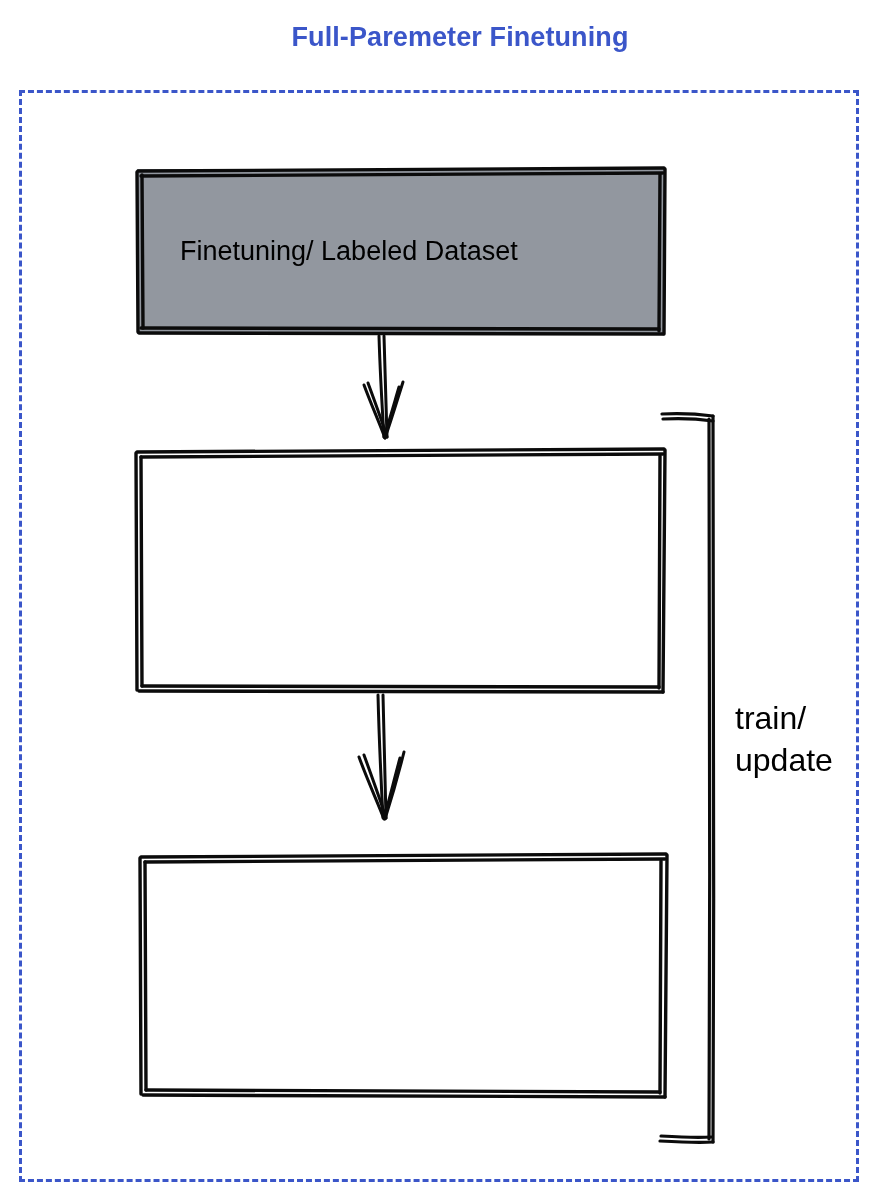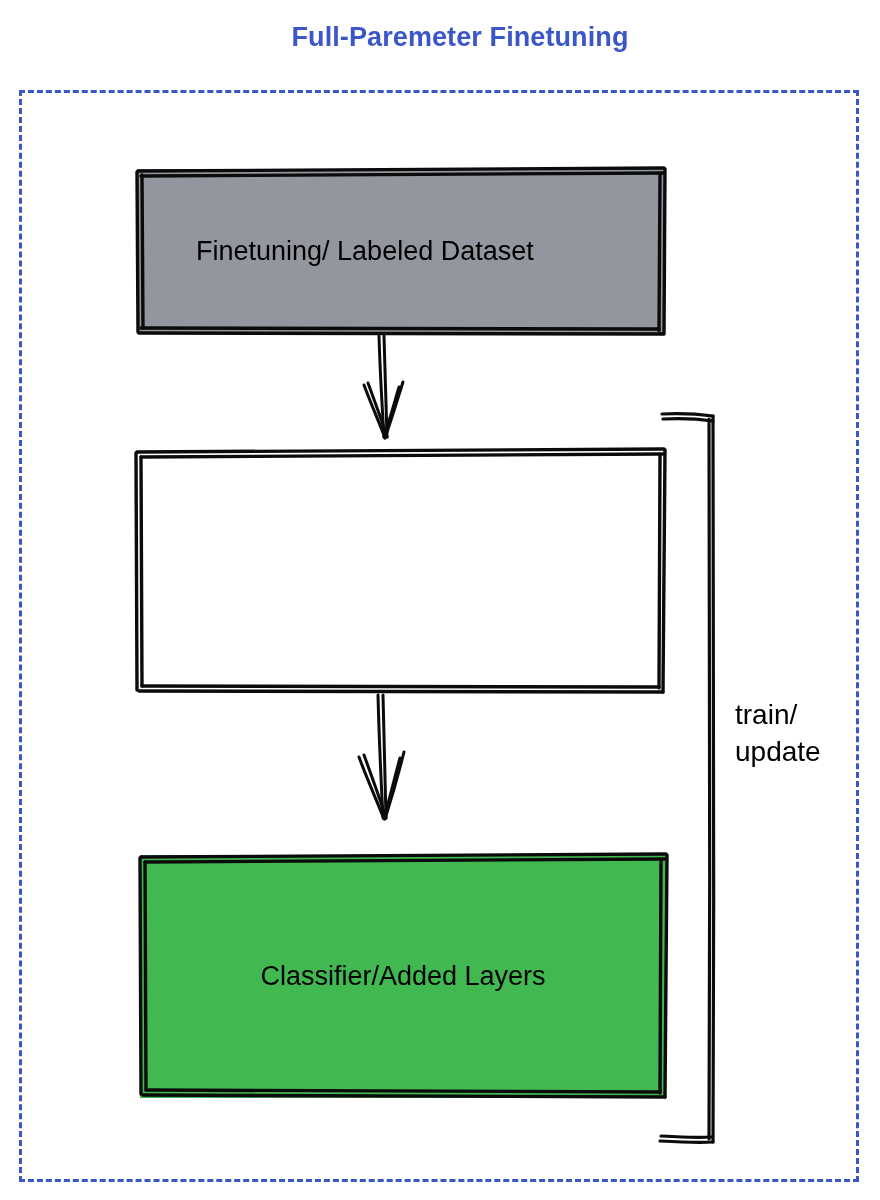--- a/index.html
+++ b/index.html
@@ -72,21 +72,21 @@
     white-space: nowrap;
   }
 
   #node-dataset {
     left: 137px;
     top: 169px;
     width: 528px;
     height: 165px;
     background: #92979f;
     justify-content: flex-start;
-    padding-left: 59px;
+    padding-left: 43px;
   }
 
   #node-pretrained {
     left: 137px;
     top: 450px;
     width: 528px;
     height: 243px;
     background: #4d70ee;
   }
 
@@ -98,21 +98,21 @@
     background: #42b851;
   }
 
   
   #loop-label {
     position: absolute;
     left: 735px;
     top: 697px;
     width: 120px;
     color: #000000;
-    font-size: 28px;
+    font-size: 32px;
     line-height: 1.32;
     text-align: left;
     white-space: pre-line;
   }
 </style>
 </head>
 <body>
 
 <div id="diagram-root">
 
@@ -184,20 +184,17 @@
       <path d="M713,1142 C697,1143 678,1142 660,1141"></path>
       <path d="M711,1137 C696,1138 678,1137 661,1136"></path>
     </g>
   </svg>
 
   <div class="node-box" id="node-dataset" style="z-index: 2;">
     <span>Finetuning/ Labeled Dataset</span>
   </div>
 
 
-  <div class="node-box" id="node-classifier" style="z-index: 2;">
-    <span>Classifier/Added Layers</span>
-  </div>
 
   <div id="loop-label" style="z-index: 6;">train/
 update</div>
 
 </div>
 
 </body></html>

